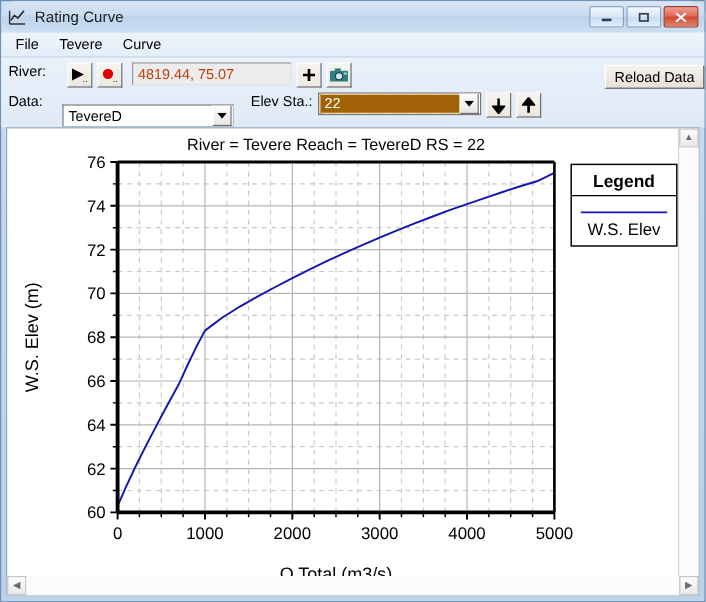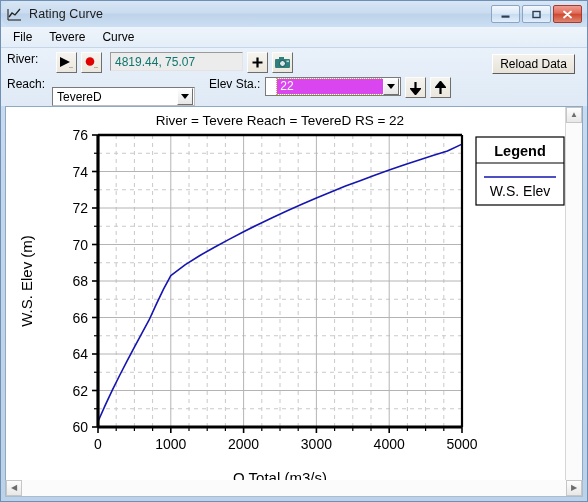--- a/index.html
+++ b/index.html
@@ -126,23 +126,23 @@
     display: flex; align-items: center; justify-content: center;
     flex: 0 0 16px;
   }
   .combo-river { width: 155px; }
   .combo-reach { width: 143px; margin-top: 10px; }
   .combo-sta {
     width: 136px;
     border: 1px solid #7a7a7a;
   }
   .combo-sta .cval {
-    background: #d946ef;
+    background: #a16207;
     color: #fff;
-    margin: 1px 0 1px 11px;
+    margin: 1px 0 1px 1px;
     padding-left: 3px;
     height: 15px;
     line-height: 15px;
     outline: 1px dotted #d6a441;
   }
   .tbtn {
     width: 26px; height: 21px;
     margin-left: 4px;
     background: linear-gradient(to bottom, #f6f4ef 0%, #ebe7dd 100%);
     border: 1px solid #fcfcfc;
@@ -155,28 +155,28 @@
   .tbtn.small { width: 21px; }
   .coordbox {
     width: 133px; height: 19px;
     margin-left: 8px;
     background: #ececec;
     border: 1px solid #9a9a9a;
     border-right-color: #e3e3e3;
     border-bottom-color: #e3e3e3;
     box-sizing: border-box;
     font-size: 12px;
-    color: #0f766e;
+    color: #c2410c;
     padding-left: 4px;
     line-height: 18px;
     white-space: nowrap;
   }
   .reload-btn {
     position: absolute;
-    right: 12px; top: 6px;
+    right: 0; top: 6px;
     width: 83px; height: 20px;
     background: linear-gradient(to bottom, #f4f2ed 0%, #e6e2d8 100%);
     border: 1px solid #fff;
     border-right-color: #5c5c5c;
     border-bottom-color: #5c5c5c;
     box-sizing: border-box;
     font-size: 12px;
     color: #000;
     display: flex; align-items: center; justify-content: center;
   }
@@ -292,21 +292,21 @@
           <rect x="1" y="3" width="15" height="9" rx="1" fill="#2f7f7f"></rect>
           <rect x="5" y="1" width="5" height="2.5" fill="#2f7f7f"></rect>
           <circle cx="8.5" cy="7.5" r="3" fill="#d8e8e8" stroke="#14494b" stroke-width="1"></circle>
           <rect x="12.5" y="4.5" width="2.5" height="1.6" fill="#b8d8d8"></rect>
         </svg>
       </span>
       <span class="reload-btn">Reload Data</span>
     </div>
 
     <div class="ctl-row">
-      <span class="ctl-label" style="width:40px">Reach:</span>
+      <span class="ctl-label" style="width:40px">Data:</span>
       <span class="combo combo-reach">
         <span class="cval">TevereD</span>
         <span class="carrow">
           <svg width="8" height="5" viewBox="0 0 8 5">
               <polygon points="0,0 8,0 4,5" fill="#000"></polygon>
             </svg>
         </span>
       </span>
       <span class="ctl-label" style="margin-left:14px">Elev Sta.:</span>
       <span class="combo combo-sta">

